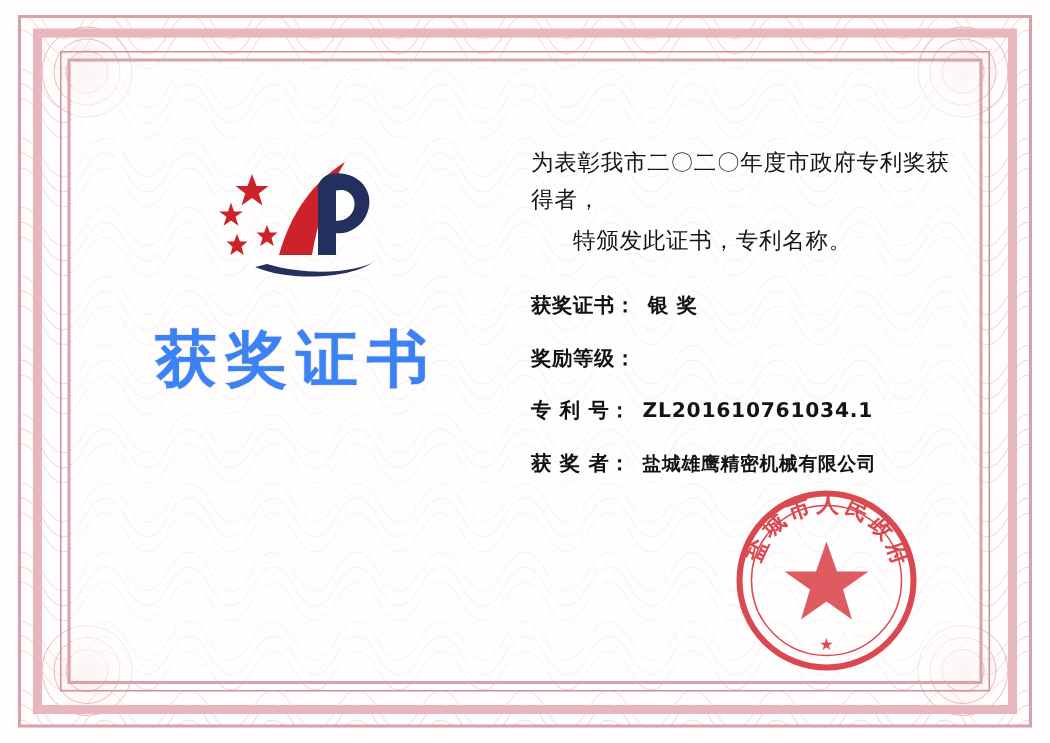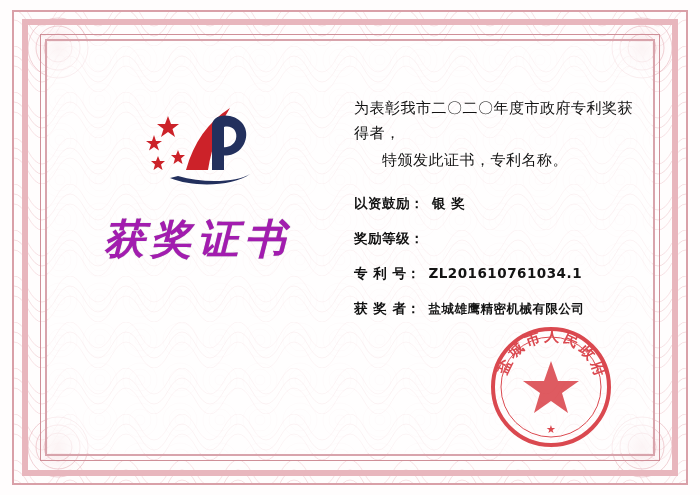--- a/index.html
+++ b/index.html
@@ -112,24 +112,23 @@
     margin-top: 10px;
     font-weight: 600;
   }
 
   .cert-title {
     text-align: center;
     font-family: "DejaVu Serif", serif;
     font-size: 41px;
     font-weight: bold;
     letter-spacing: 6px;
-    color: #a21caf;
+    color: #3b82f6;
     margin-top: 22px;
     text-shadow: 0 0 1px rgba(0,0,0,0.35);
-    font-style: italic;
   }
 
   .right-pane {
     flex: 1;
     position: relative;
     padding-top: 44px;
     padding-left: 14px;
     box-sizing: border-box;
   }
 
@@ -275,21 +274,21 @@
     </div>
 
     <div class="right-pane">
 
       <div class="para first">为表彰我市二〇二〇年度市政府专利奖获得者，</div>
       <div class="para second">特颁发此证书，专利名称。</div>
 
       <div class="fields">
 
         <div class="field-row">
-          <span class="field-label">以资鼓励：</span>
+          <span class="field-label">获奖证书：</span>
           <span class="field-value">银  奖</span>
         </div>
 
         <div class="field-row">
           <span class="field-label">奖励等级：</span>
         </div>
 
         <div class="field-row">
           <span class="field-label">专 利 号：</span>
           <span class="field-value">ZL201610761034.1</span>

